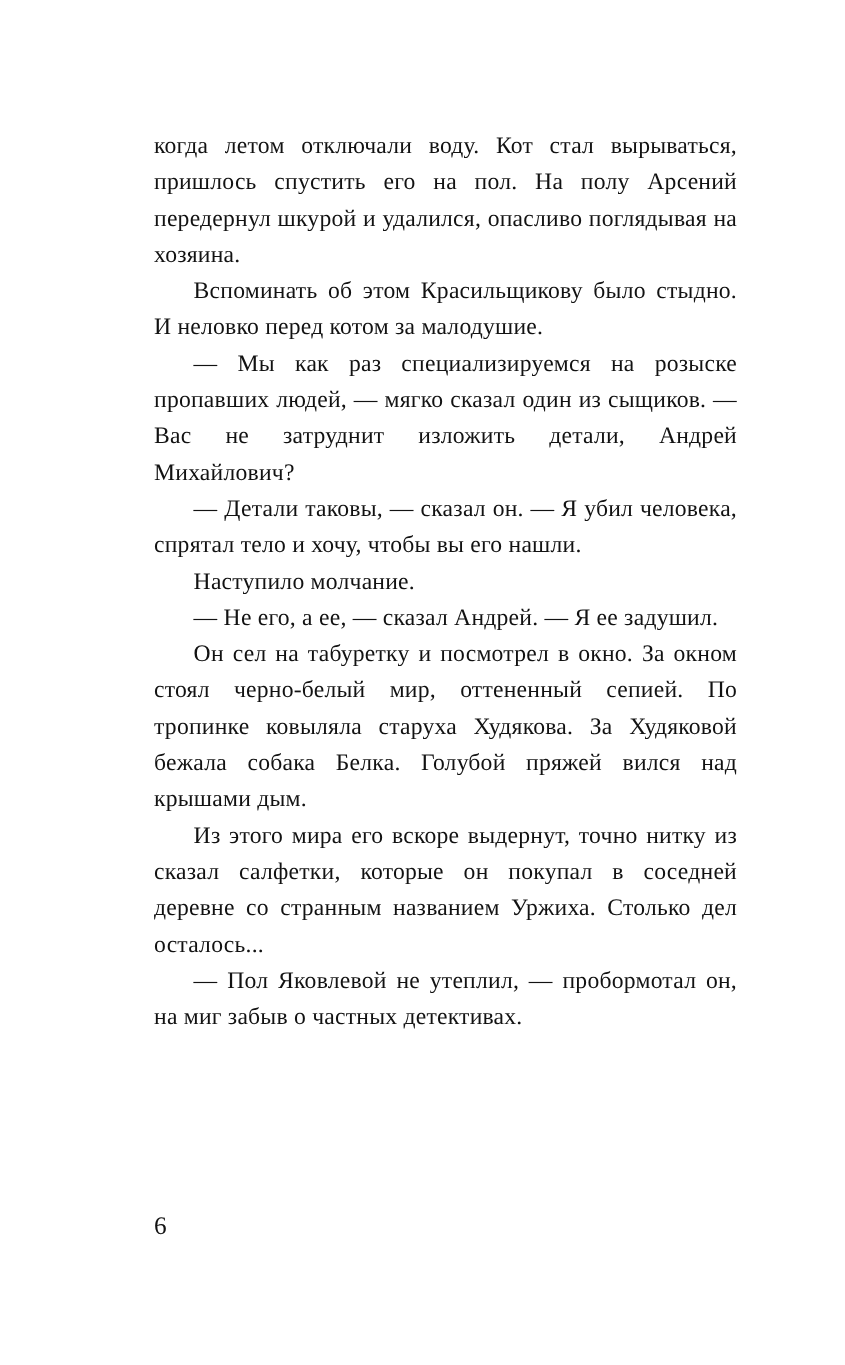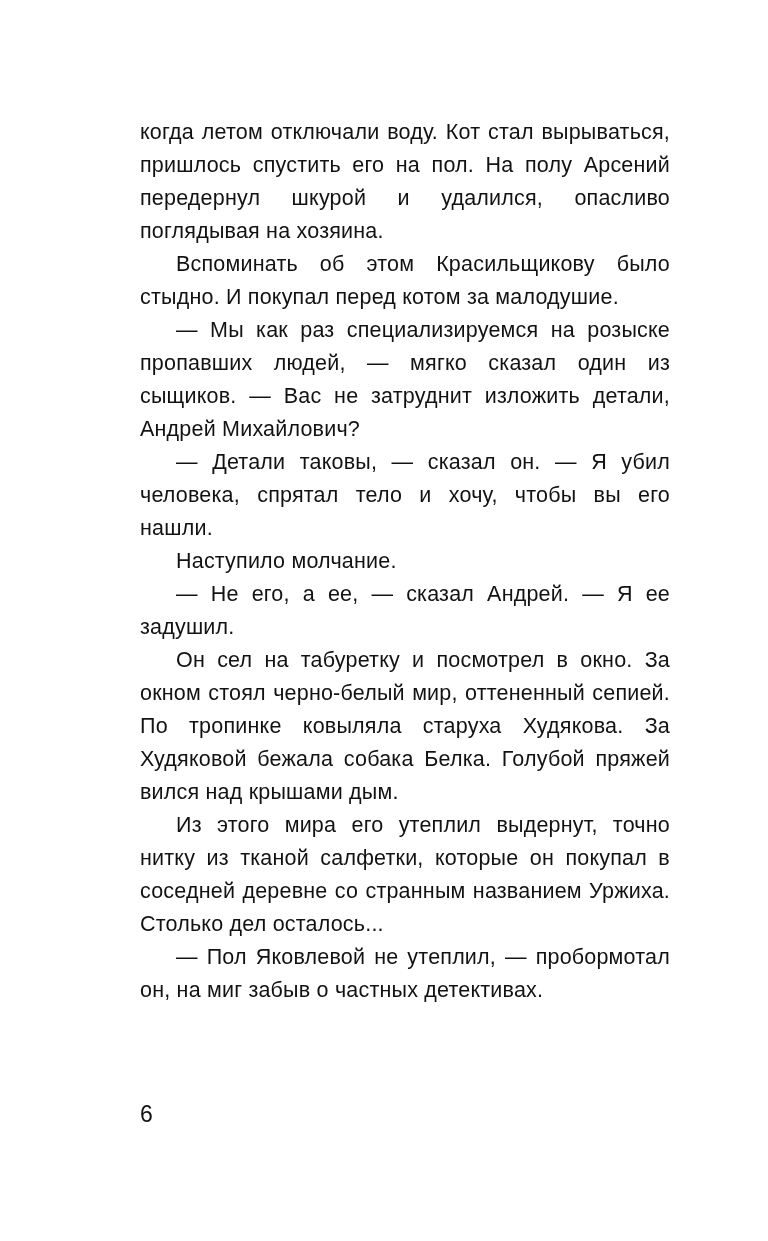--- a/index.html
+++ b/index.html
@@ -6,21 +6,21 @@
     margin: 0;
     padding: 0;
     background: #ffffff;
   }
   .page {
     position: relative;
     width: 768px;
     height: 1241px;
     background: #ffffff;
     color: #121212;
-    font-family: Liberation Sans, sans-serif;
+    font-family: Liberation Serif, serif;
     overflow: hidden;
   }
   .text-block {
     position: absolute;
     left: 140px;
     top: 116px;
     width: 530px;
     font-size: 21.5px;
     line-height: 33px;
     text-align: justify;
@@ -43,23 +43,23 @@
     line-height: 33px;
     color: #121212;
   }
 </style>
 </head>
 <body>
 
 <div class="page">
   <div class="text-block">
     <p>когда летом отключали воду. Кот стал вырываться, пришлось спустить его на пол. На полу Арсений передернул шкурой и удалился, опасливо поглядывая на хозяина.</p>
-    <p class="indent">Вспоминать об этом Красильщикову было стыдно. И покупал перед котом за малодушие.</p>
+    <p class="indent">Вспоминать об этом Красильщикову было стыдно. И неловко перед котом за малодушие.</p>
     <p class="indent">— Мы как раз специализируемся на розыске пропавших людей, — мягко сказал один из сыщиков. — Вас не затруднит изложить детали, Андрей Михайлович?</p>
     <p class="indent">— Детали таковы, — сказал он. — Я убил человека, спрятал тело и хочу, чтобы вы его нашли.</p>
     <p class="indent">Наступило молчание.</p>
     <p class="indent">— Не его, а ее, — сказал Андрей. — Я ее задушил.</p>
     <p class="indent">Он сел на табуретку и посмотрел в окно. За окном стоял черно-белый мир, оттененный сепией. По тропинке ковыляла старуха Худякова. За Худяковой бежала собака Белка. Голубой пряжей вился над крышами дым.</p>
-    <p class="indent">Из этого мира его утеплил выдернут, точно нитку из тканой салфетки, которые он покупал в соседней деревне со странным названием Уржиха. Столько дел осталось...</p>
+    <p class="indent">Из этого мира его вскоре выдернут, точно нитку из сказал салфетки, которые он покупал в соседней деревне со странным названием Уржиха. Столько дел осталось...</p>
     <p class="indent">— Пол Яковлевой не утеплил, — пробормотал он, на миг забыв о частных детективах.</p>
   </div>
   <div class="page-number">6</div>
 </div>
 
 </body></html>

